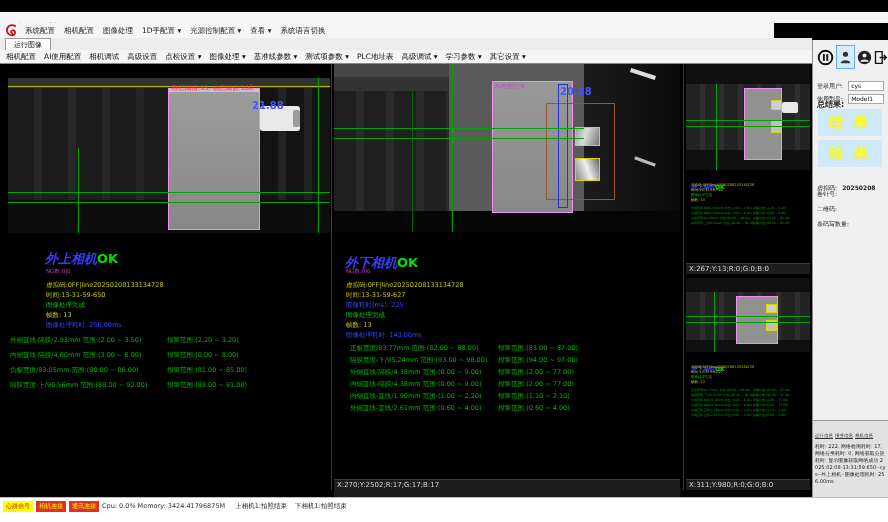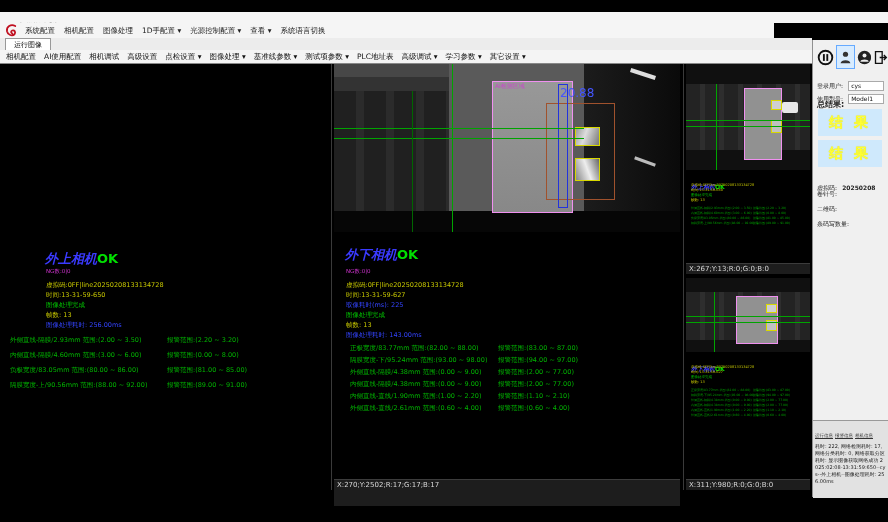--- a/index.html
+++ b/index.html
@@ -49,21 +49,21 @@
   .log-tab{font-size:4.5px;color:#333;margin-right:2px;text-decoration:underline;}
   .log-text{font-size:5px;color:#222;line-height:7px;word-break:break-all;padding:1px 2px;}
   
   .statusbar{left:0;top:497px;width:888px;height:25px;background:#fff;border-top:1px solid #bbb;}
   .badge{font-size:6px;padding:1px 3px;margin-right:3px;display:inline-block;}
   .b-yellow{background:#ffff00;color:#cc0000;}
   .b-red{background:#e03020;color:#ffff00;}
   .st-text{font-size:6.5px;color:#333;margin-right:10px;}
   .st-link{font-size:6.5px;color:#222;margin-right:8px;}
   .red-txt{position:absolute;font-size:6.5px;color:#ff3a3a;white-space:nowrap;}
-  .blue-val{position:absolute;font-size:12px;color:#4455ff;font-weight:normal;white-space:nowrap;}
+  .blue-val{position:absolute;font-size:10px;color:#4455ff;font-weight:bold;white-space:nowrap;}
   .ai-label{position:absolute;font-size:6px;color:#cc44cc;white-space:nowrap;}
 </style>
 </head>
 <body>
 
 <div class="app">
 
   <div class="abs titlebar">
     <span class="abs title-text" style="left:5px;top:1px;position:relative;">CYS-视觉检测系统</span>
   </div>
@@ -100,20 +100,40 @@
         <span class="tool-item">图像处理 ▾</span>
         <span class="tool-item">基准线参数 ▾</span>
         <span class="tool-item">测试项参数 ▾</span>
         <span class="tool-item">PLC地址表</span>
         <span class="tool-item">高级调试 ▾</span>
         <span class="tool-item">学习参数 ▾</span>
         <span class="tool-item">其它设置 ▾</span>
       </span>
   </div>
 
+  <div class="abs scene" style="left:8px;top:78px;width:322px;height:155px;background:#171717;">
+    <div class="abs" style="left:0;top:0;width:322px;height:10px;background:#333;"></div>
+    <div class="abs" style="left:0;top:10px;width:160px;height:112px;background:repeating-linear-gradient(90deg,#1c1c1c 0 26px,#262626 26px 34px);"></div>
+    <div class="abs" style="left:0;top:122px;width:322px;height:33px;background:#0d0d0d;"></div>
+    <div class="abs" style="left:252px;top:10px;width:70px;height:112px;background:repeating-linear-gradient(90deg,#141414 0 18px,#232323 18px 26px);"></div>
+    <div class="abs yellow-line" style="left:0;top:8px;width:322px;"></div>
+
+    <div class="box" style="left:160px;top:10px;width:92px;height:142px;background:linear-gradient(#9c9c9c,#878787);border:1px solid #f090f0;">
+      <div style="width:100%;height:3px;background:#c4c4c4;"></div>
+    </div>
+    <div class="box" style="left:252px;top:28px;width:40px;height:25px;background:#e9e9e9;border-radius:3px;">
+      <div style="position:absolute;right:0;top:4px;width:7px;height:17px;background:#9a9a9a;border-radius:2px;"></div>
+    </div>
+    <div class="line-h" style="left:0;top:114px;width:322px;"></div>
+    <div class="line-h" style="left:0;top:124px;width:322px;"></div>
+    <div class="line-v" style="left:310px;top:0;height:155px;"></div>
+    <div class="line-v" style="left:70px;top:70px;height:85px;"></div>
+    <span class="red-txt" style="left:164px;top:6px;">静态阈值:93, 动态阈值:100</span>
+    <span class="blue-val" style="left:244px;top:22px;">21.88</span>
+  </div>
 
   <div class="abs" style="left:45px;top:248px;">
     <span class="res-title">外上相机</span><span class="res-ok">OK</span>
   </div>
   <div class="abs res-sub" style="left:46px;top:268px;">NG数:0|0</div>
   <div class="abs" style="left:46px;top:280px;">
     <div class="iline c-y">虚拟码:0FF|line20250208133134728</div>
     <div class="iline c-y">时间:13-31-59-650</div>
     <div class="iline c-g">图像处理完成</div>
     <div class="iline c-y">帧数: 13</div>
@@ -160,21 +180,21 @@
     <div class="box" style="left:241px;top:63px;width:25px;height:19px;border:1px solid #d8d800;background:linear-gradient(110deg,#999,#ddd 40%,#777);"></div>
     <div class="box" style="left:241px;top:94px;width:25px;height:23px;border:1px solid #d8d800;background:linear-gradient(70deg,#888,#eee 50%,#666);"></div>
     <div class="line-h" style="left:0;top:64px;width:250px;"></div>
     <div class="line-h" style="left:0;top:74px;width:250px;"></div>
     <div class="line-v" style="left:118px;top:0;height:168px;"></div>
     <div class="line-v" style="left:78px;top:27px;height:141px;background:#006600;"></div>
     <span class="ai-label" style="left:161px;top:18px;">AI检测区域</span>
     <span class="blue-val" style="left:226px;top:22px;">20.88</span>
   </div>
 
-  <div class="abs" style="left:345px;top:244px;">
+  <div class="abs" style="left:345px;top:252px;">
     <span class="res-title">外下相机</span><span class="res-ok">OK</span>
   </div>
   <div class="abs res-sub" style="left:346px;top:268px;">NG数:0|0</div>
   <div class="abs" style="left:346px;top:280px;">
     <div class="iline c-y">虚拟码:0FF|line20250208133134728</div>
     <div class="iline c-y">时间:13-31-59-627</div>
     <div class="iline c-b">取像耗时(ms): 225</div>
     <div class="iline c-g">图像处理完成</div>
     <div class="iline c-y">帧数: 13</div>
     <div class="iline c-b">图像处理耗时: 143.00ms</div>
@@ -363,14 +383,24 @@
     <div class="abs sb-label" style="left:4px;top:180px;">条码写数量:</div>
 
     <div class="logarea">
       <div style="padding:1px 2px;">
         <span class="log-tab">运行信息</span><span class="log-tab">报警信息</span><span class="log-tab">相机信息</span>
       </div>
       <div class="log-text">耗时: 222, 网络检测耗时: 17, 网络分类耗时: 0, 网络获取分区耗时: 显示图像获取网络成功 2025:02:08-13:31:59:650--cys--外上相机--图像处理耗时: 256.00ms</div>
     </div>
   </div>
 
+  <div class="abs statusbar">
+    <div style="display:flex;align-items:center;height:12px;padding:2px 0 0 3px;">
+      <span class="badge b-yellow">心跳信号</span>
+      <span class="badge b-red">相机连接</span>
+      <span class="badge b-red">通讯连接</span>
+      <span class="st-text">Cpu: 0.0% Memory: 3424.41796875M</span>
+      <span class="st-link">上相机1:拍照结束</span>
+      <span class="st-link">下相机1:拍照结束</span>
+    </div>
+  </div>
 
 </div>
 
 </body></html>

